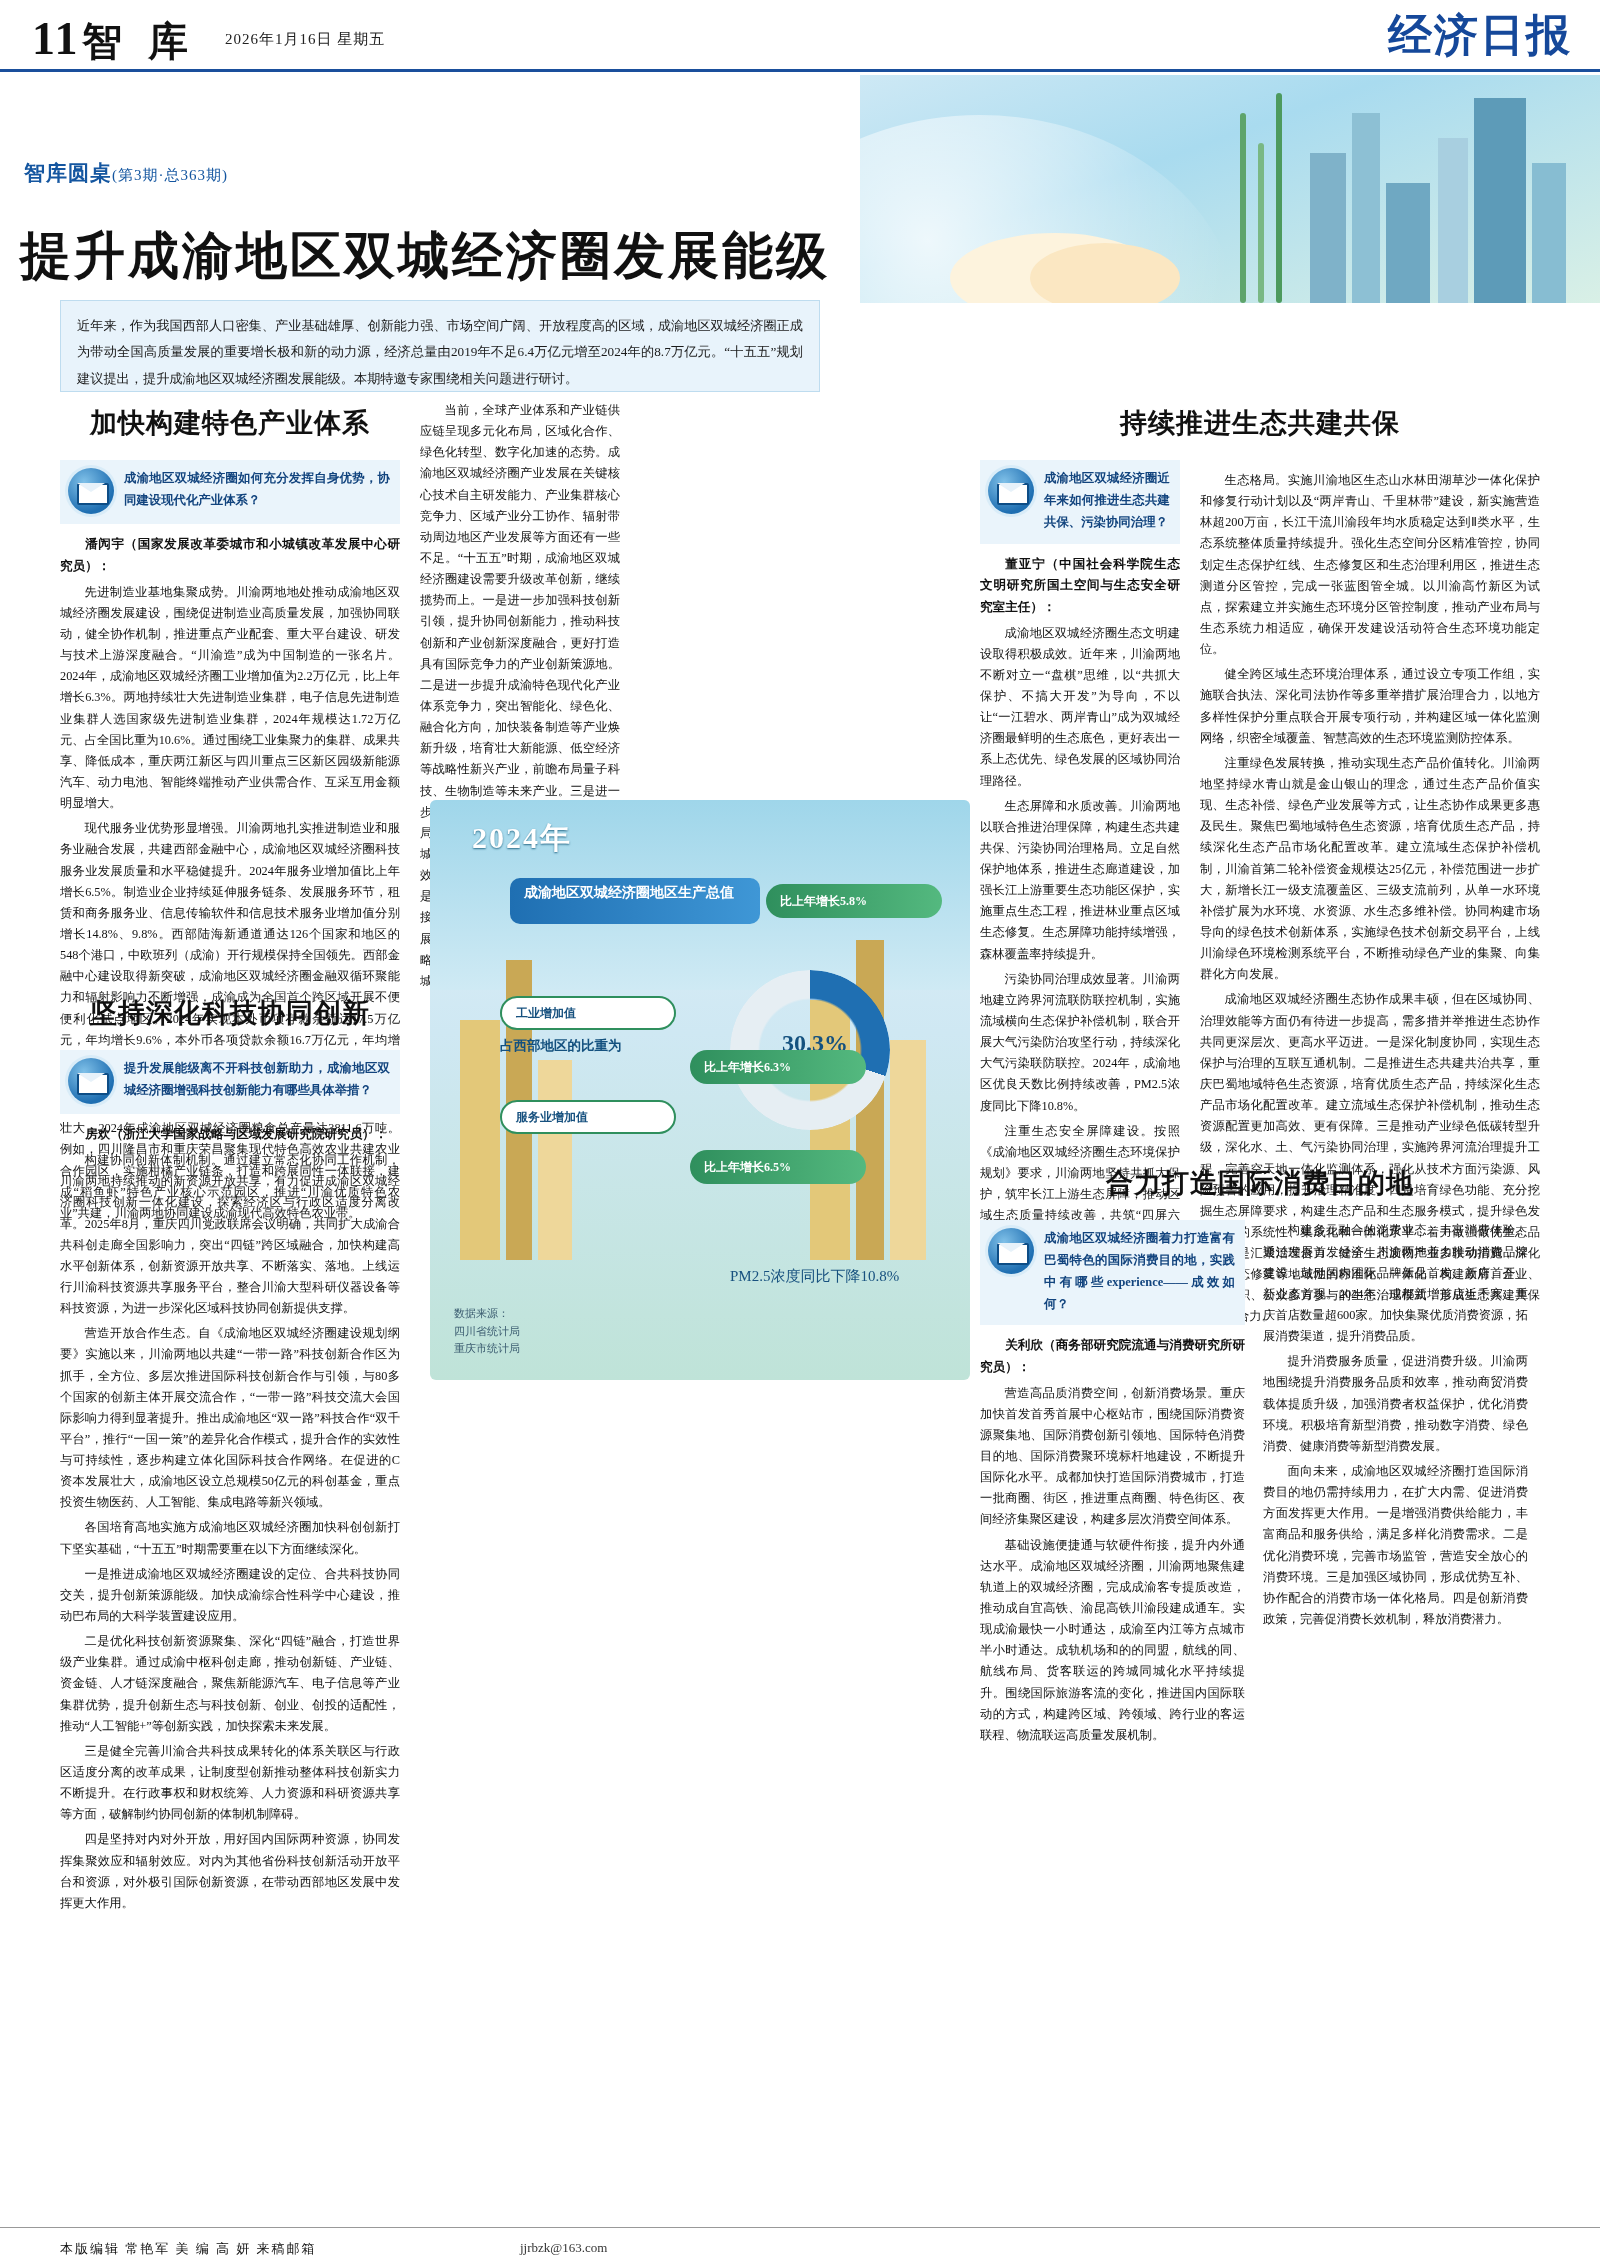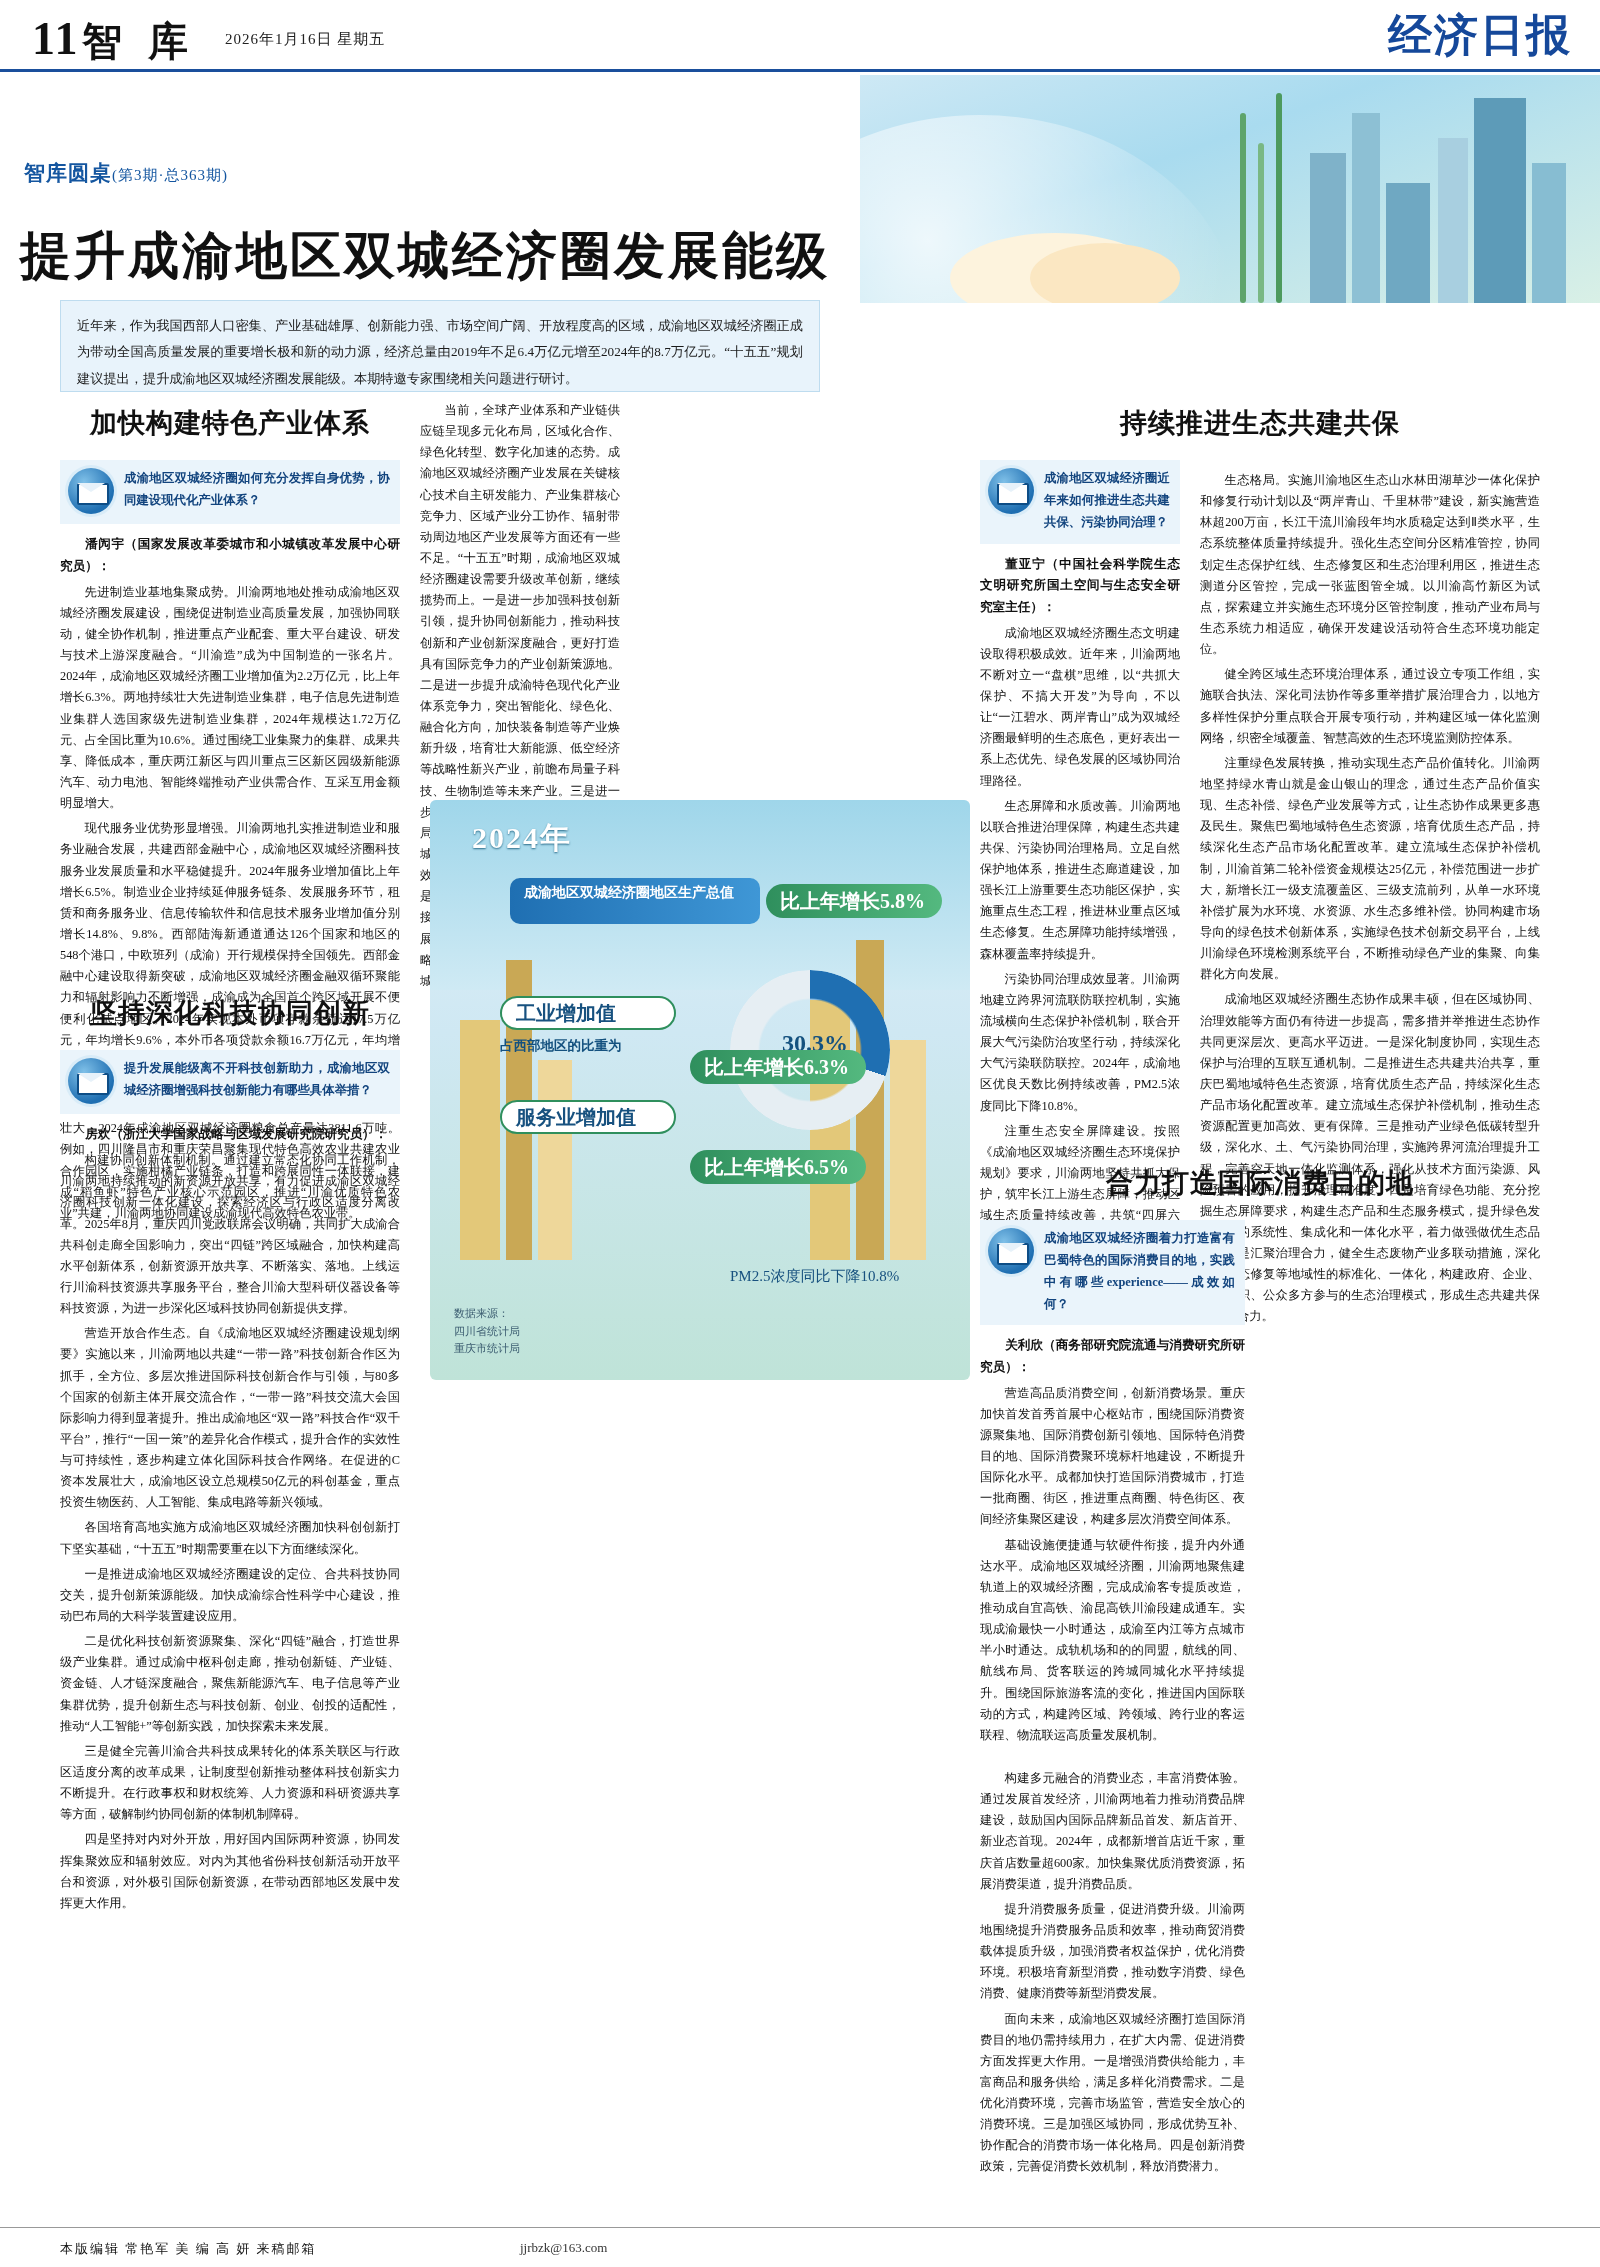--- a/index.html
+++ b/index.html
@@ -156,21 +156,21 @@
   .ib.f { left:460px;width:36px; height:220px; background:#eed79a; }
   .year-tag {
     position:absolute; left:42px; top:18px;
     font-size:30px; font-weight:bold; color:#ffffff;
     text-shadow:0 1px 2px #2a6c8a;
     letter-spacing:2px;
   }
   .pill {
     position:absolute; height:34px; border-radius:17px;
     background:linear-gradient(90deg,#1f6fb2,#3f97d6);
-    color:#fff; font-size:20px; font-weight:bold;
+    color:#fff; font-size:12px; font-weight:bold;
     display:flex; align-items:center; padding:0 14px;
     white-space:nowrap;
   }
   .pill.p1 { left:80px; top:78px; width:250px; height:46px; border-radius:10px; line-height:1.25; display:block; padding:6px 14px; font-size:14px; }
   .pill.p2 { left:336px; top:84px; width:176px; background:linear-gradient(90deg,#2f8f5d,#54b97f); }
   .pill.p3 { left:70px; top:196px; width:176px; background:#ffffff; color:#17517f; border:2px solid #2f8f5d; }
   .pill.p4 { left:260px; top:250px; width:176px; background:linear-gradient(90deg,#2f8f5d,#54b97f); }
   .pill.p5 { left:70px; top:300px; width:176px; background:#ffffff; color:#17517f; border:2px solid #2f8f5d;}
   .pill.p6 { left:260px; top:350px; width:176px; background:linear-gradient(90deg,#2f8f5d,#54b97f); }
   .donut {
@@ -315,21 +315,21 @@
 
 <div class="col" id="col4" style="top:470px;">
   <p>生态格局。实施川渝地区生态山水林田湖草沙一体化保护和修复行动计划以及“两岸青山、千里林带”建设，新实施营造林超200万亩，长江干流川渝段年均水质稳定达到Ⅱ类水平，生态系统整体质量持续提升。强化生态空间分区精准管控，协同划定生态保护红线、生态修复区和生态治理利用区，推进生态测道分区管控，完成一张蓝图管全城。以川渝高竹新区为试点，探索建立并实施生态环境分区管控制度，推动产业布局与生态系统力相适应，确保开发建设活动符合生态环境功能定位。</p>
   <p>健全跨区域生态环境治理体系，通过设立专项工作组，实施联合执法、深化司法协作等多重举措扩展治理合力，以地方多样性保护分重点联合开展专项行动，并构建区域一体化监测网络，织密全域覆盖、智慧高效的生态环境监测防控体系。</p>
   <p>注重绿色发展转换，推动实现生态产品价值转化。川渝两地坚持绿水青山就是金山银山的理念，通过生态产品价值实现、生态补偿、绿色产业发展等方式，让生态协作成果更多惠及民生。聚焦巴蜀地域特色生态资源，培育优质生态产品，持续深化生态产品市场化配置改革。建立流域生态保护补偿机制，川渝首第二轮补偿资金规模达25亿元，补偿范围进一步扩大，新增长江一级支流覆盖区、三级支流前列，从单一水环境补偿扩展为水环境、水资源、水生态多维补偿。协同构建市场导向的绿色技术创新体系，实施绿色技术创新交易平台，上线川渝绿色环境检测系统平台，不断推动绿色产业的集聚、向集群化方向发展。</p>
   <p>成渝地区双城经济圈生态协作成果丰硕，但在区域协同、治理效能等方面仍有待进一步提高，需多措并举推进生态协作共同更深层次、更高水平迈进。一是深化制度协同，实现生态保护与治理的互联互通机制。二是推进生态共建共治共享，重庆巴蜀地域特色生态资源，培育优质生态产品，持续深化生态产品市场化配置改革。建立流域生态保护补偿机制，推动生态资源配置更加高效、更有保障。三是推动产业绿色低碳转型升级，深化水、土、气污染协同治理，实施跨界河流治理提升工程，完善空天地一体化监测体系，强化从技术方面污染源、风险预警的应用，提升治理精准度。四是培育绿色功能、充分挖掘生态屏障要求，构建生态产品和生态服务模式，提升绿色发展政策的系统性、集成化和一体化水平，着力做强做优生态品牌。四是汇聚治理合力，健全生态废物产业多联动措施，深化绿色生态修复等地域性的标准化、一体化，构建政府、企业、社会组织、公众多方参与的生态治理模式，形成生态共建共保的强大合力。</p>
 </div>
 
 <div class="col" id="col3c">
   <div class="sec-title">合力打造国际消费目的地</div>
-  <div style="display:flex; gap:18px; align-items:flex-start;flex-direction:column;">
+  <div style="display:flex; gap:18px; align-items:flex-start;">
     <div style="width:265px;">
       <div class="qbox">
         <div class="medal"></div>
         <p class="qtext">成渝地区双城经济圈着力打造富有巴蜀特色的国际消费目的地，实践中有哪些experience——成效如何？</p>
       </div>
       <p class="author">关利欣（商务部研究院流通与消费研究所研究员）：</p>
       <p>营造高品质消费空间，创新消费场景。重庆加快首发首秀首展中心枢站市，围绕国际消费资源聚集地、国际消费创新引领地、国际特色消费目的地、国际消费聚环境标杆地建设，不断提升国际化水平。成都加快打造国际消费城市，打造一批商圈、街区，推进重点商圈、特色街区、夜间经济集聚区建设，构建多层次消费空间体系。</p>
       <p>基础设施便捷通与软硬件衔接，提升内外通达水平。成渝地区双城经济圈，川渝两地聚焦建轨道上的双城经济圈，完成成渝客专提质改造，推动成自宜高铁、渝昆高铁川渝段建成通车。实现成渝最快一小时通达，成渝至内江等方点城市半小时通达。成轨机场和的的同盟，航线的同、航线布局、货客联运的跨城同城化水平持续提升。围绕国际旅游客流的变化，推进国内国际联动的方式，构建跨区域、跨领域、跨行业的客运联程、物流联运高质量发展机制。</p>
     </div>
     <div style="width:265px;">

